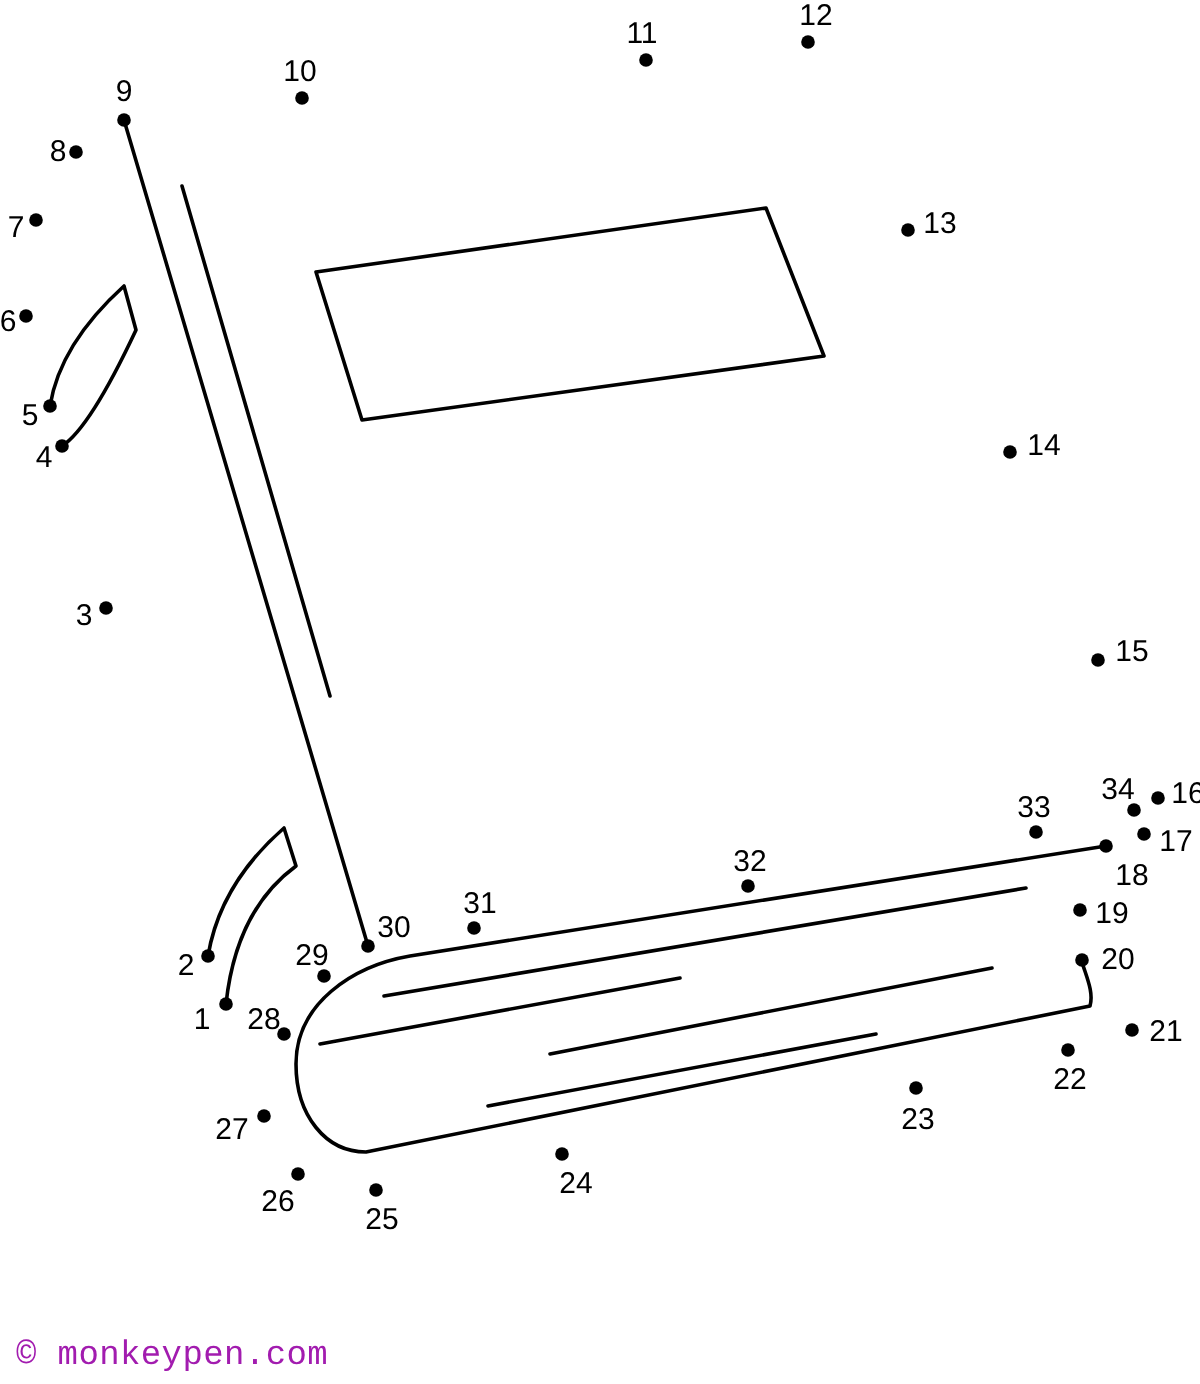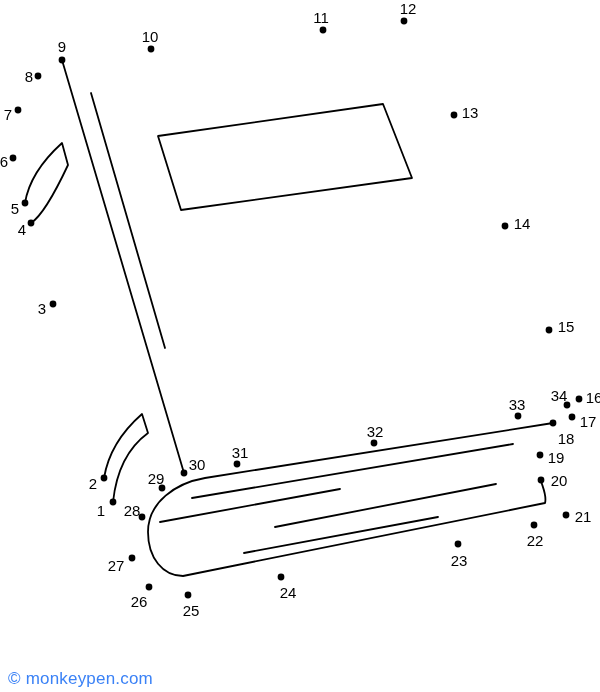--- a/index.html
+++ b/index.html
@@ -117,14 +117,14 @@
         <text x="116" y="565">27</text>
         <text x="132" y="510">28</text>
         <text x="156" y="478">29</text>
         <text x="197" y="464">30</text>
         <text x="240" y="452">31</text>
         <text x="375" y="431">32</text>
         <text x="517" y="404">33</text>
         <text x="559" y="395">34</text>
       </g>
   </svg>
-  <div id="watermark" style="color: #3b82f6;">© monkeypen.com</div>
+  <div id="watermark" style="color: #a21caf; font-family: Liberation Mono, monospace;">© monkeypen.com</div>
 </div>
 
 </body></html>

